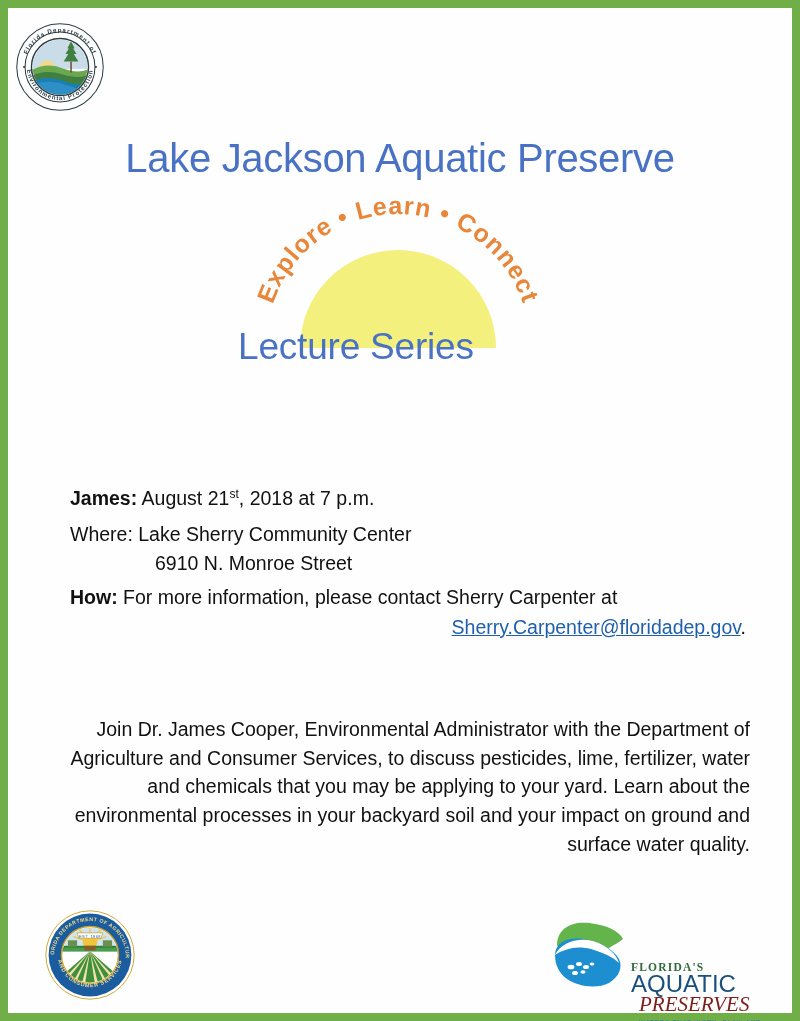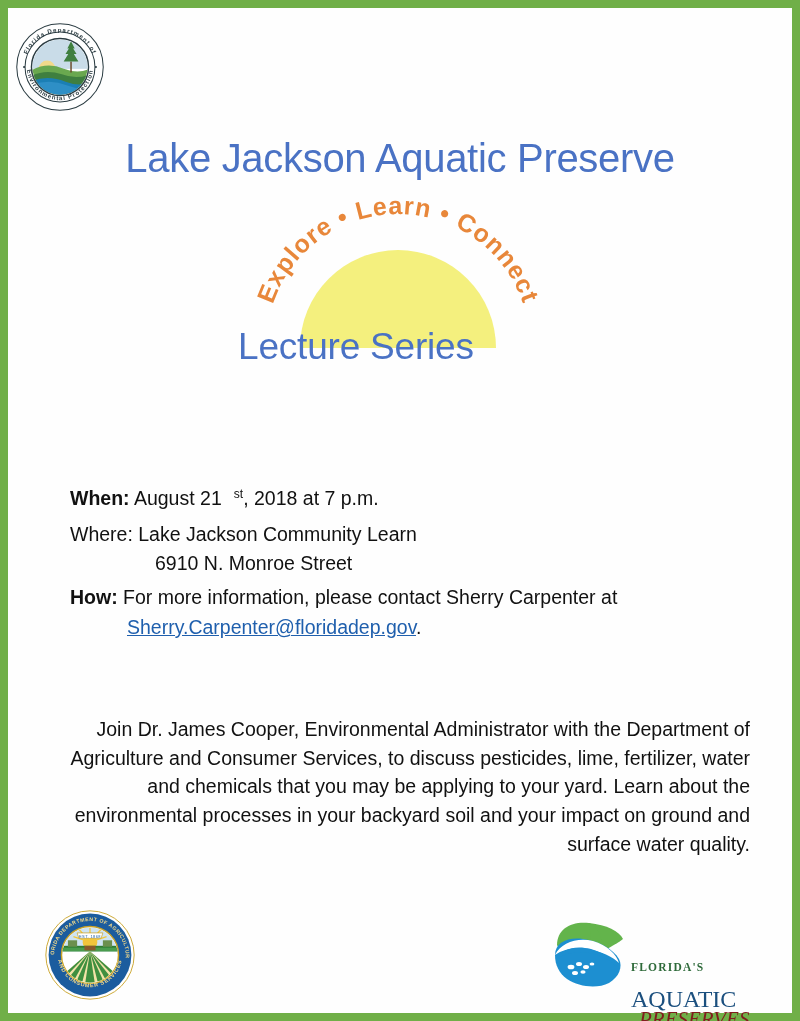--- a/index.html
+++ b/index.html
@@ -124,29 +124,29 @@
   }
   .detail-sub {
     margin-left: 85px;
     margin-top: 10px;
   }
   .where-line { margin-bottom: 14px; }
   sup {
     font-size: 0.62em;
     vertical-align: super;
     line-height: 0;
-    margin-left: 12px;
   }
   .email-link {
     color: #1f5fad;
     text-decoration: underline;
   }
   .how-sub {
     margin-left: 57px;
     margin-top: 11px;
+    text-align: right;
   }
 
   
   .body-para {
     position: absolute;
     left: 58px;
     top: 707px;
     width: 684px;
     text-align: right;
     font-size: 19.5px;
@@ -187,23 +187,22 @@
     letter-spacing: 1.2px;
     color: #2e6a3a;
     font-weight: bold;
     font-family: "Liberation Serif", serif;
     margin-top: 44px;
   }
   .fap-aquatic {
     font-size: 24px;
     letter-spacing: 0px;
     color: #1b4f7e;
-    font-family: Liberation Serif, serif;
+    font-family: Liberation Sans, sans-serif;
     line-height: 0.92;
-    margin-top: 15px;
   }
   .fap-preserves {
     font-size: 21px;
     color: #7f1d1d;
     font-family: "Liberation Serif", serif;
     line-height: 0.95;
     margin-left: 8px;
     font-style: italic;
   }
   .fap-tagline {
@@ -269,25 +268,25 @@
           <textPath href="#arcPath" startOffset="50%" text-anchor="middle">Explore  •  Learn  •  Connect</textPath>
         </text>
       </svg>
       <div class="lecture-series">Lecture Series</div>
     </div>
 
 
     <div class="details">
 
       <div class="detail-line">
-        <span class="lbl">When:</span><span> August 21</span><sup>st</sup><span>, 2018 at 7 p.m.</span>
+        <span class="lbl">James:</span><span> August 21</span><sup>st</sup><span>, 2018 at 7 p.m.</span>
       </div>
 
       <div class="where-line">
-        <span class="lbl">Where:</span><span> Lake Jackson Community Learn</span>
+        <span class="lbl">Where:</span><span> Lake Sherry Community Center</span>
         <div class="detail-sub">6910 N. Monroe Street</div>
       </div>
 
       <div class="detail-line" style="margin-top:8px;">
         <span class="lbl">How:</span><span> For more information, please contact Sherry Carpenter at</span>
         <div class="how-sub"><a class="email-link" href="#">Sherry.Carpenter@floridadep.gov</a><span>.</span></div>
       </div>
 
     </div>
 

